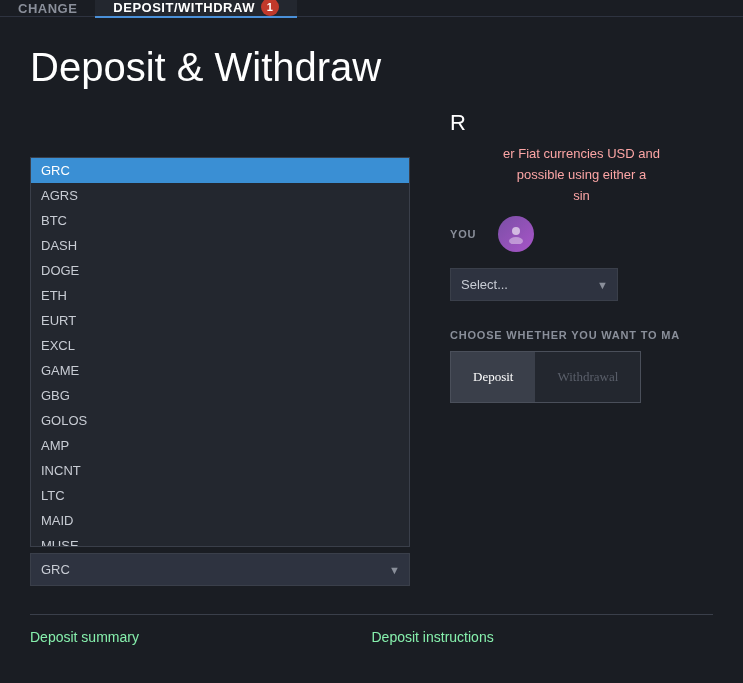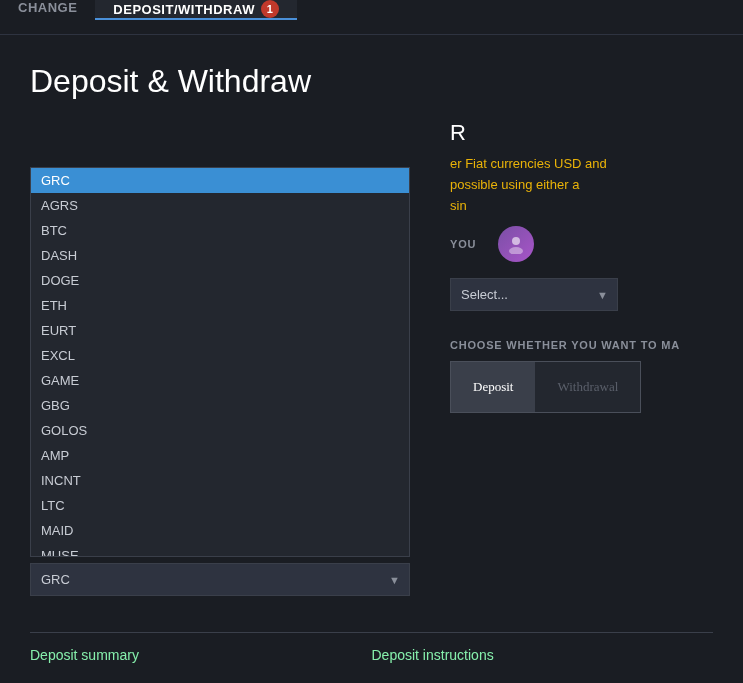--- a/index.html
+++ b/index.html
@@ -8,24 +8,24 @@
       color: #c8ccd4;
       font-family: 'Segoe UI', Arial, sans-serif;
       width: 743px;
       height: 683px;
       overflow: hidden;
     }
 
     
     .nav-bar {
       display: flex;
-      align-items: flex-start;
+      align-items: center;
       background-color: #1a1d23;
       border-bottom: 1px solid #2e3340;
-      height: 35px;
+      height: 17px;
     }
     .nav-tab {
       display: flex;
       align-items: center;
       padding: 0 18px;
       font-size: 13px;
       font-weight: 600;
       letter-spacing: 0.5px;
       cursor: pointer;
       color: #8a8f9a;
@@ -55,21 +55,21 @@
 
     
     .main-content {
       padding: 28px 30px 20px 30px;
       display: flex;
       flex-direction: column;
       height: calc(683px - 35px);
     }
 
     .page-title {
-      font-size: 32px;
+      font-size: 40px;
       font-weight: 300;
       color: #ffffff;
       margin-bottom: 20px;
     }
 
     
     .two-col {
       display: flex;
       flex: 1;
       gap: 20px;
@@ -138,23 +138,24 @@
     
     .right-col {
       flex: 1;
       display: flex;
       flex-direction: column;
       padding-left: 10px;
     }
 
     .right-top-text {
       font-size: 13px;
-      color: #eab308;
+      color: #fca5a5;
       margin-bottom: 10px;
       line-height: 1.6;
+      text-align: center;
     }
 
     .r-label {
       font-size: 22px;
       font-weight: 300;
       color: #ffffff;
       margin-bottom: 8px;
     }
 
     .right-dropdown-wrapper {

